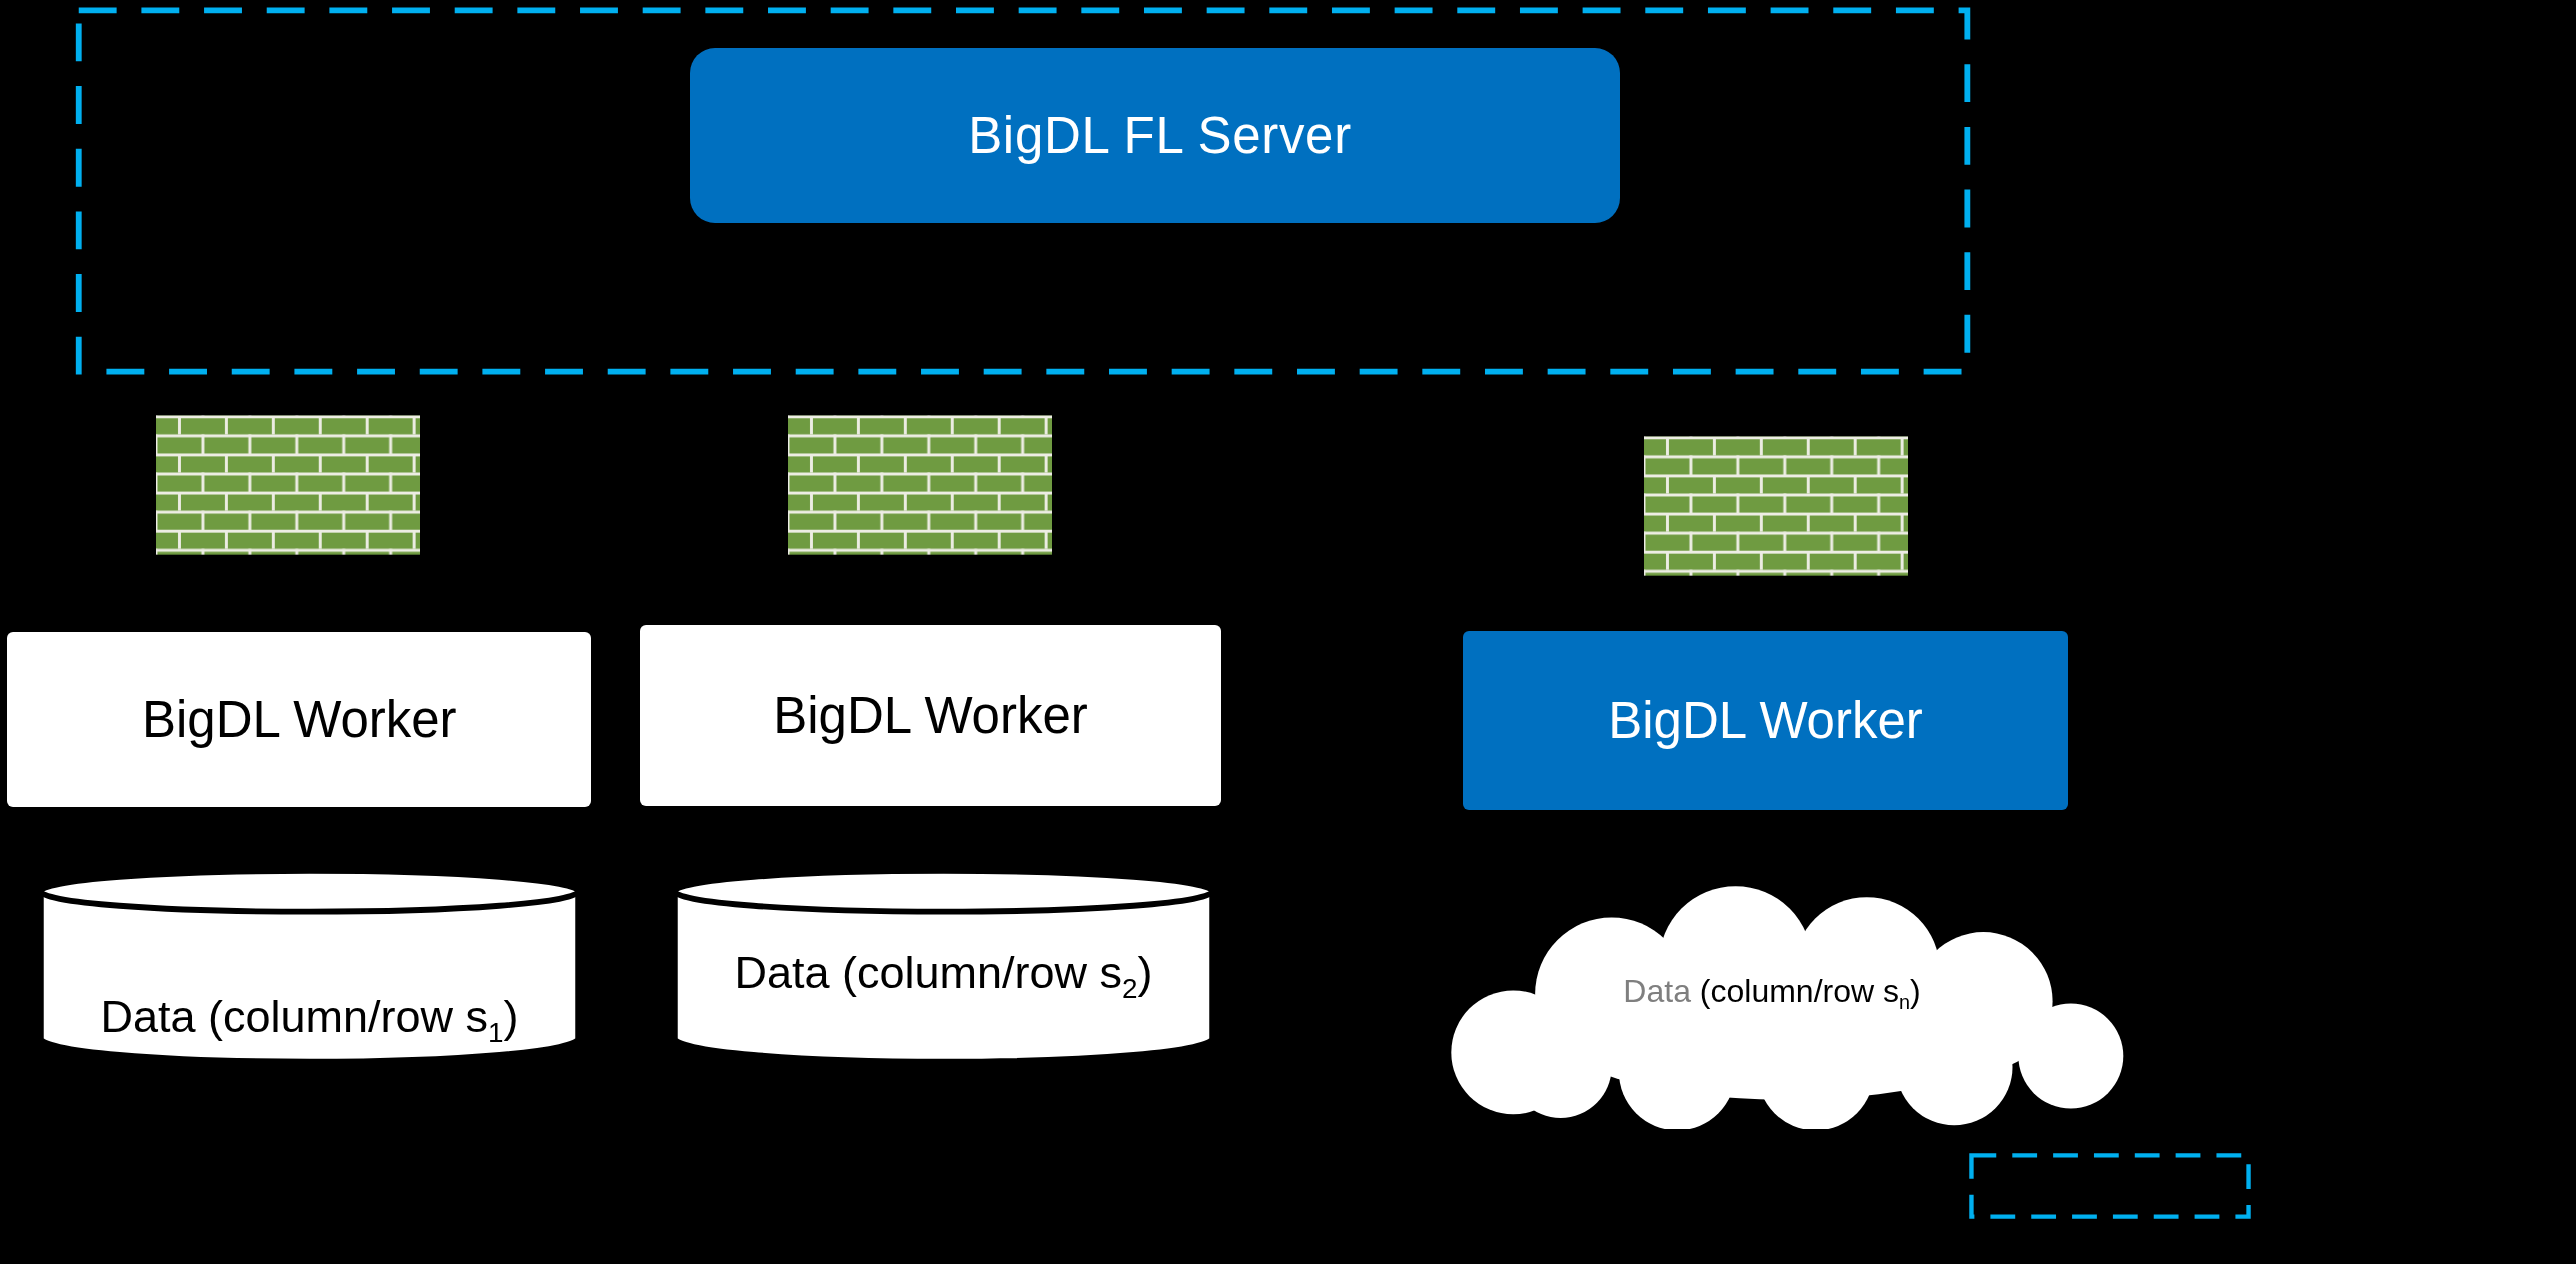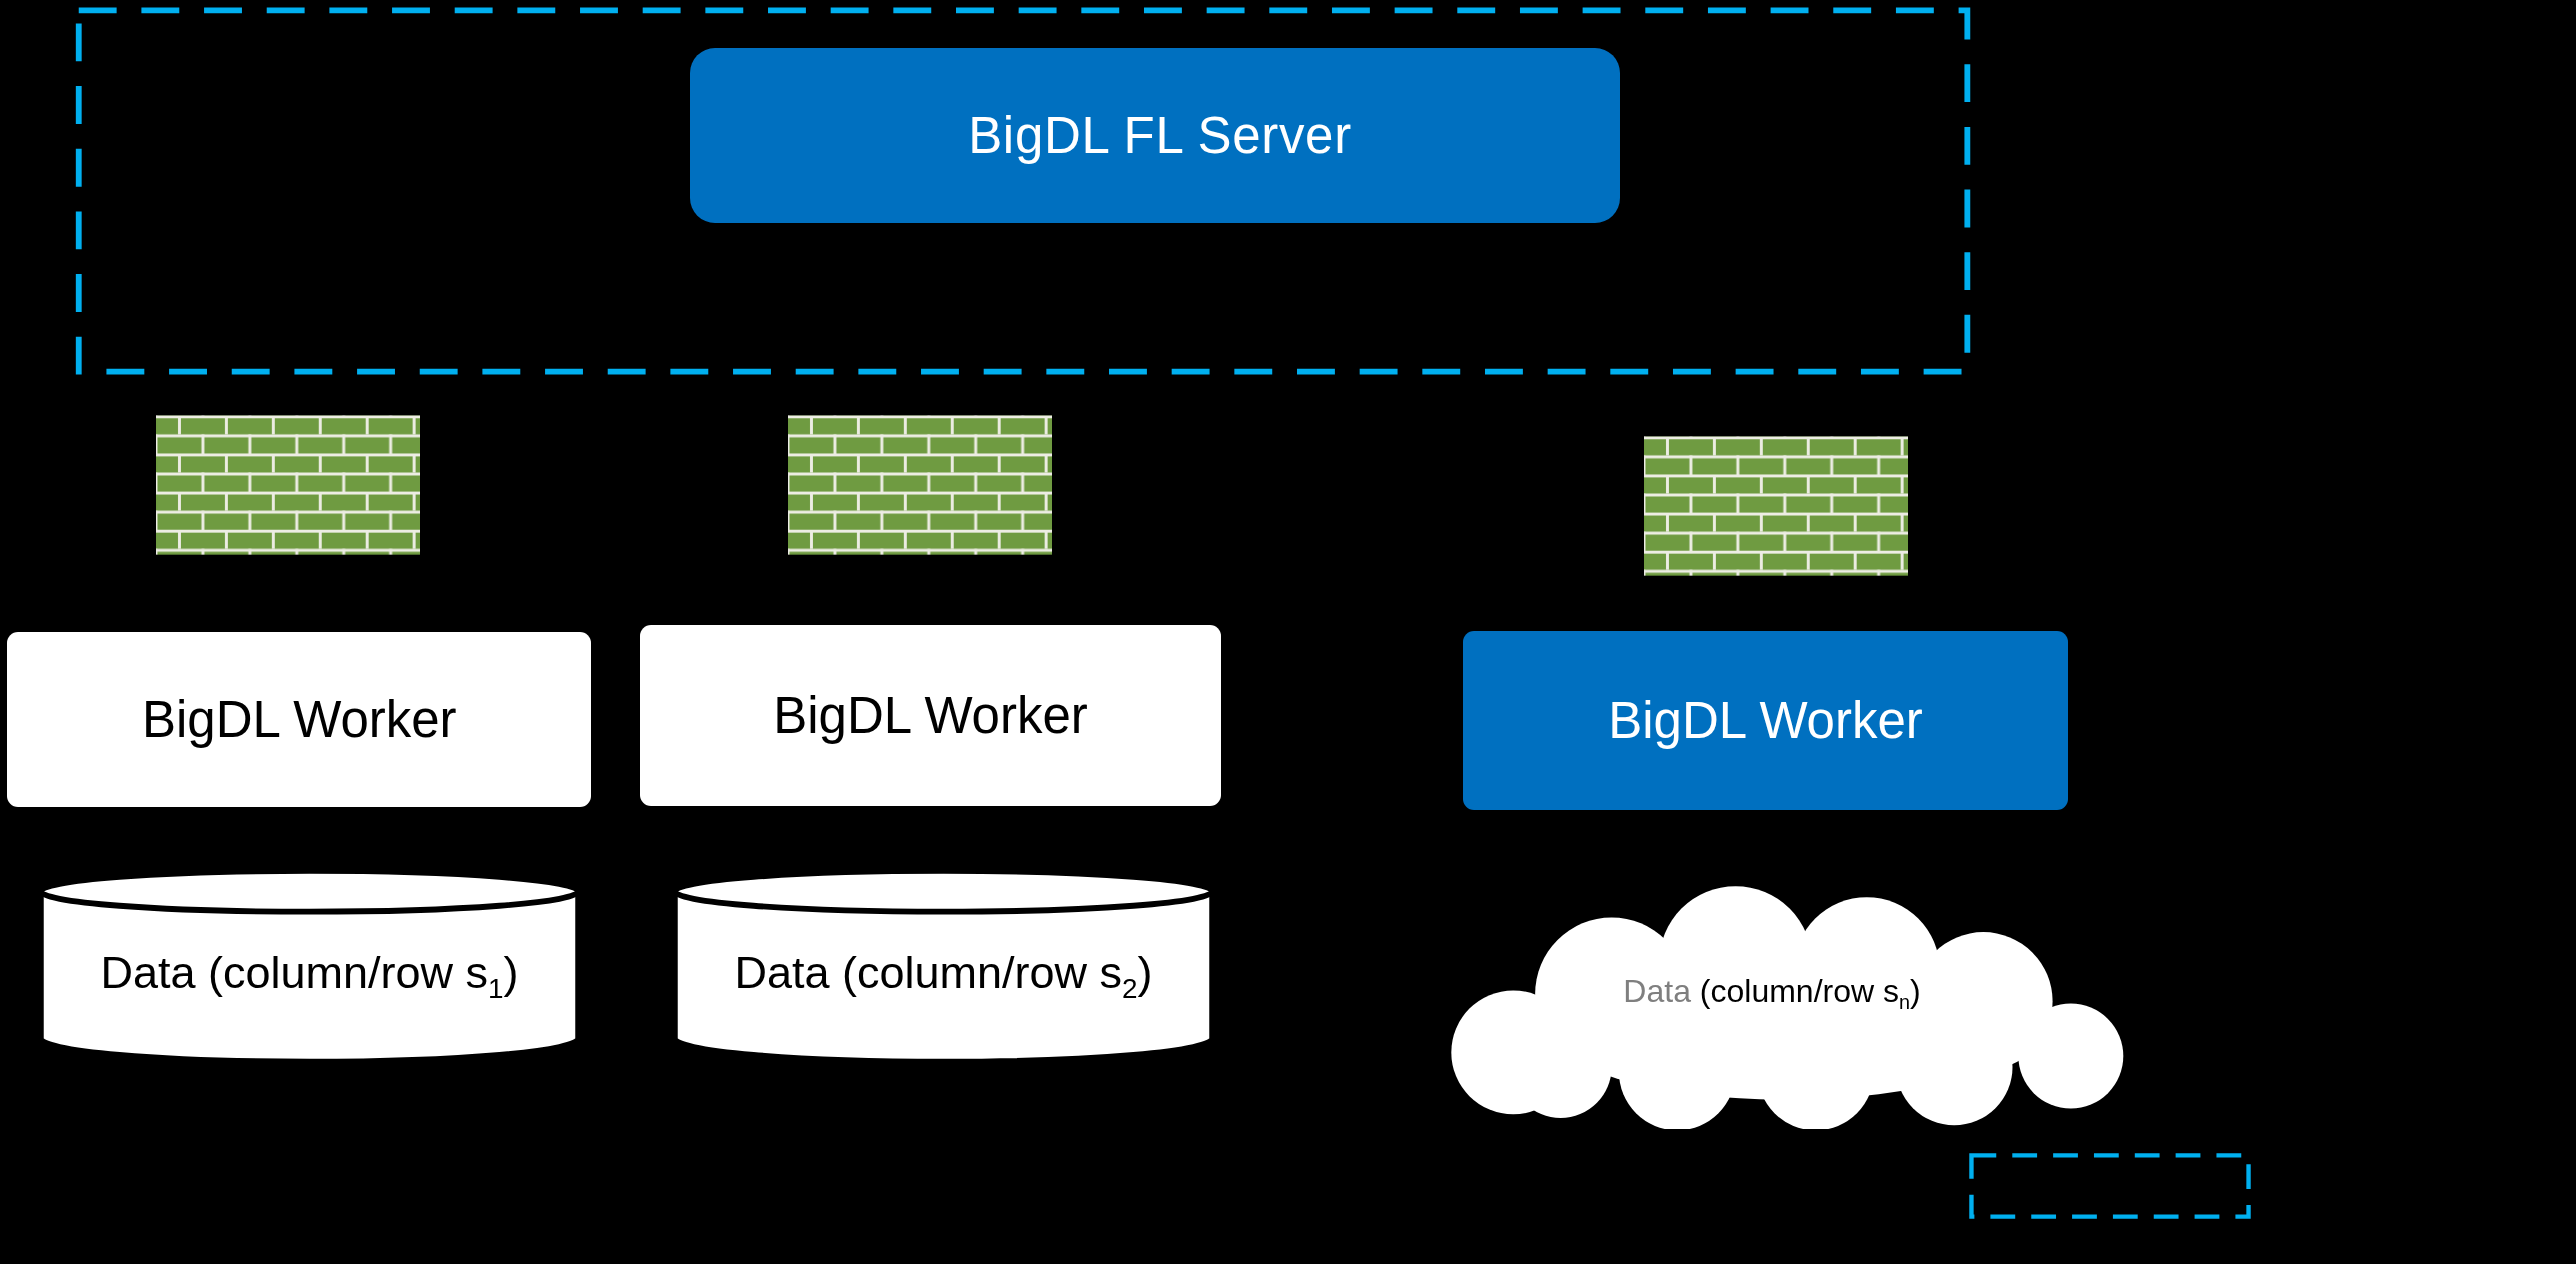--- a/index.html
+++ b/index.html
@@ -26,40 +26,40 @@
   .server-node .label { color: #ffffff; font-size: 51px; letter-spacing: 0.7px; margin-left: 10px; }
 
   
   .wall { width: 264px; height: 140px; }
   .wall-1 { left: 156px;  top: 415px; }
   .wall-2 { left: 788px; top: 415px; }
   .wall-3 { left: 1644px; top: 436px; }
 
   
   .worker-node {
-    border-radius: 11px;
+    border-radius: 6px;
     display: flex; align-items: center; justify-content: center;
     font-size: 51px;
   }
   .worker-white { background: #ffffff; color: #000000; }
   .worker-blue  { background: #0070C0; color: #ffffff; }
   .worker-1 { left: 7.3px;   top: 632px; width: 584px; height: 175px; }
   .worker-2 { left: 640px;  top: 625px; width: 581px; height: 181px; }
   .worker-3 { left: 1463px; top: 631px; width: 605px; height: 179px; }
 
   
   .cyl-svg { width: 549px; height: 207px; }
   .cyl-1 { left: 35px;  top: 865px; }
   .cyl-2 { left: 669px; top: 865px; }
   .cyl-label {
     width: 549px; height: 146px; top: 903px;
     display: flex; align-items: center; justify-content: center;
     color: #000000; font-size: 45px; white-space: nowrap;
   }
-  .cyl-label-1 { left: 35px; }
+  .cyl-label-1 { left: 35px; align-items: flex-end; }
   .cyl-label-2 { left: 669px; }
 
   .cloud-svg { left: 1393px; top: 881px; width: 758px; height: 248px; }
   .cloud-label {
     left: 1393px; width: 758px; top: 925px; height: 138px;
     display: flex; align-items: center; justify-content: center;
     color: #000000; font-size: 32px; white-space: nowrap;
   }
   .gray-word { color: #7F7F7F; }
 

